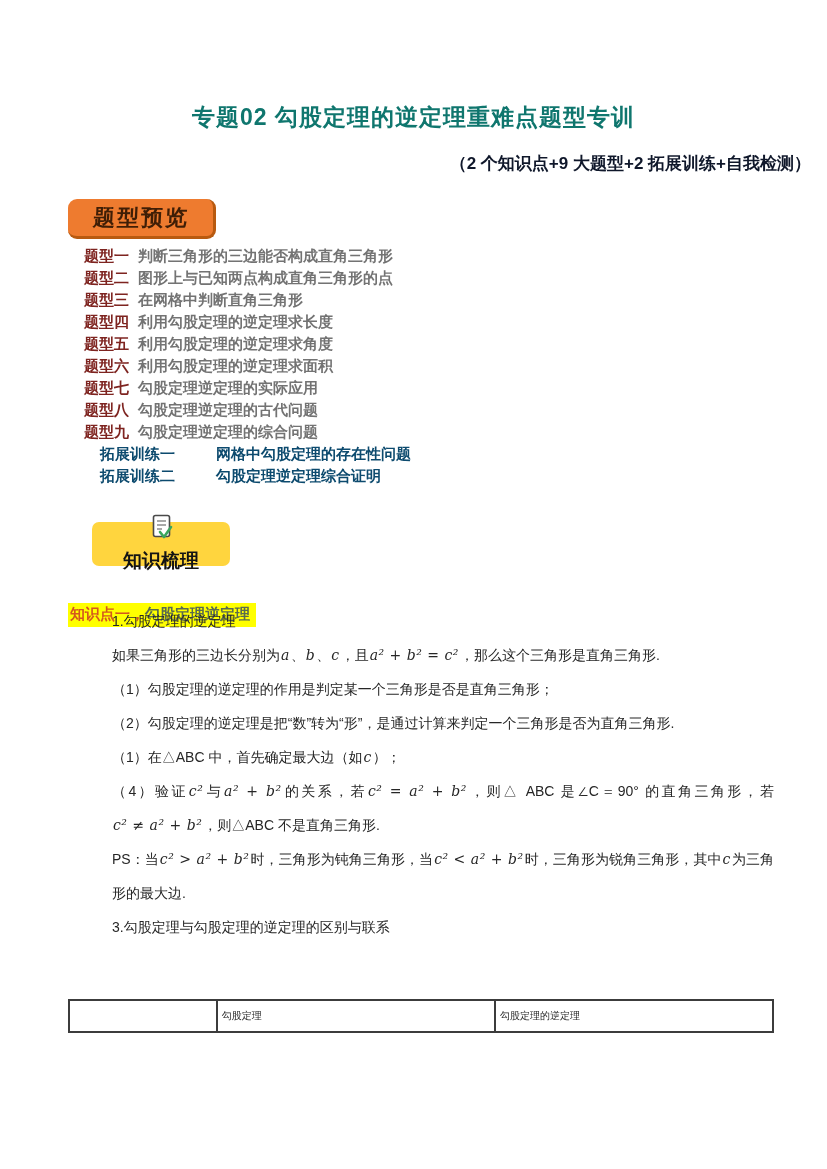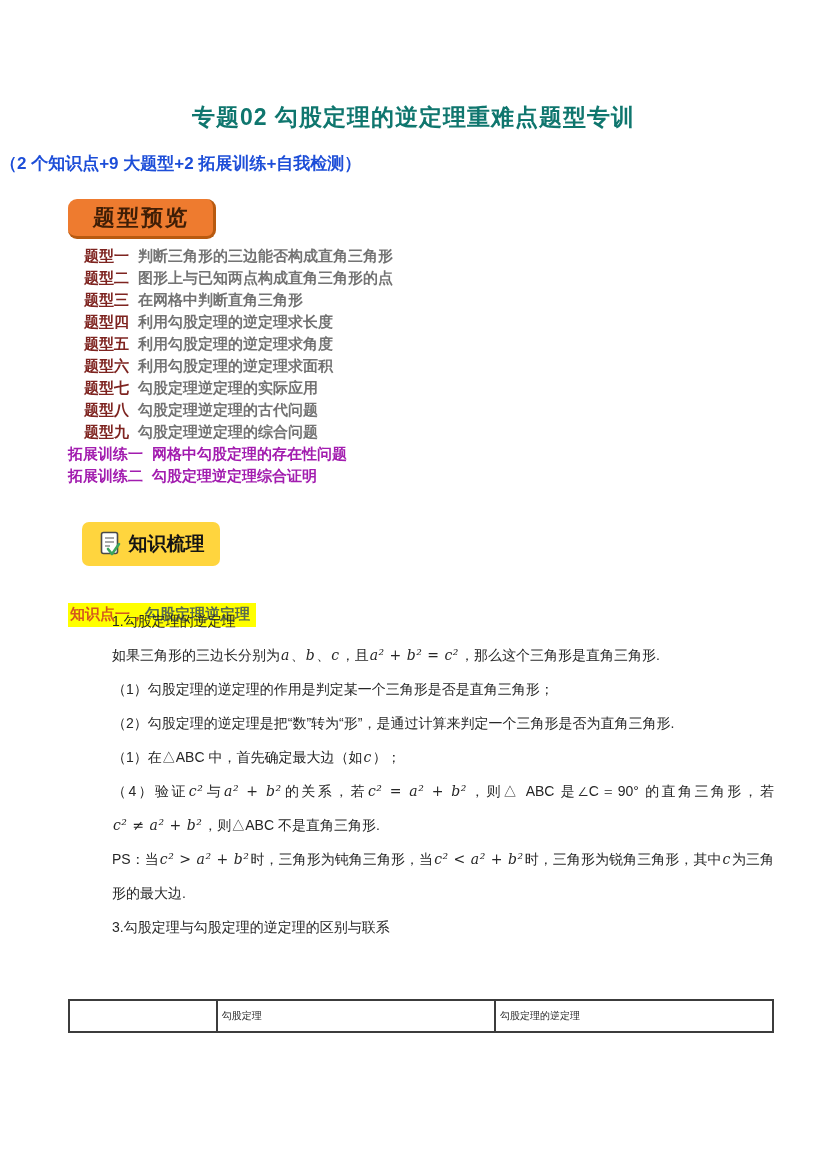--- a/index.html
+++ b/index.html
@@ -8,22 +8,22 @@
     font-family:"Liberation Sans",sans-serif;color:#262626;overflow:hidden;
   }
   .abs{position:absolute;}
 
   
   .doc-title{
     top:102px;left:0;width:827px;text-align:center;
     font-size:23px;font-weight:bold;color:#0f766e;letter-spacing:1px;
   }
   .doc-subtitle{
-    top:152px;left:0;width:811px;text-align:left;
-    font-size:17px;font-weight:bold;color:#1d4ed8;
+    top:152px;left:0;width:811px;text-align:right;
+    font-size:17px;font-weight:bold;color:#0f172a;
   }
 
   
   .badge-orange{
     top:199px;left:68px;width:148px;height:40px;
     background:#ee7b2f;border-radius:9px;
     border-right:3px solid #b85a10;border-bottom:3px solid #b85a10;
     display:flex;align-items:center;justify-content:center;
     box-sizing:border-box;
   }
@@ -32,28 +32,29 @@
     transform:skewX(-3deg);
   }
 
   
   .preview-list{top:245px;left:68px;}
   .preview-item{line-height:22px;font-size:15px;font-weight:bold;white-space:nowrap;}
   .preview-item .lbl{margin-right:9px;}
   .preview-item.primary .lbl{color:#7e2420;margin-left:16px;}
   .preview-item.primary .txt{color:#737373;}
   .preview-item.extension .lbl,
-  .preview-item.extension .txt{color:#a21caf;}
+  .preview-item.extension .txt{color:#0c4a6e;margin-left:32px;}
 
   
   .badge-yellow{
-    top:522px;left:82px;width:138px;height:44px;
+    top:522px;left:92px;width:138px;height:44px;
     background:#ffd53e;border-radius:7px;
     display:flex;align-items:center;justify-content:center;gap:8px;
     box-sizing:border-box;
+    flex-direction:column;
   }
   .badge-yellow .label{font-size:19px;font-weight:900;color:#141414;}
   .badge-yellow svg{display:block;}
 
   
   .kp-line{top:603px;left:68px;background:#ffff00;padding:2px 6px 3px 2px;
     font-size:15px;font-weight:bold;white-space:nowrap;}
   .kp-line .prefix{color:#d4571e;}
   .kp-line .title{color:#5a6b4f;}
 

